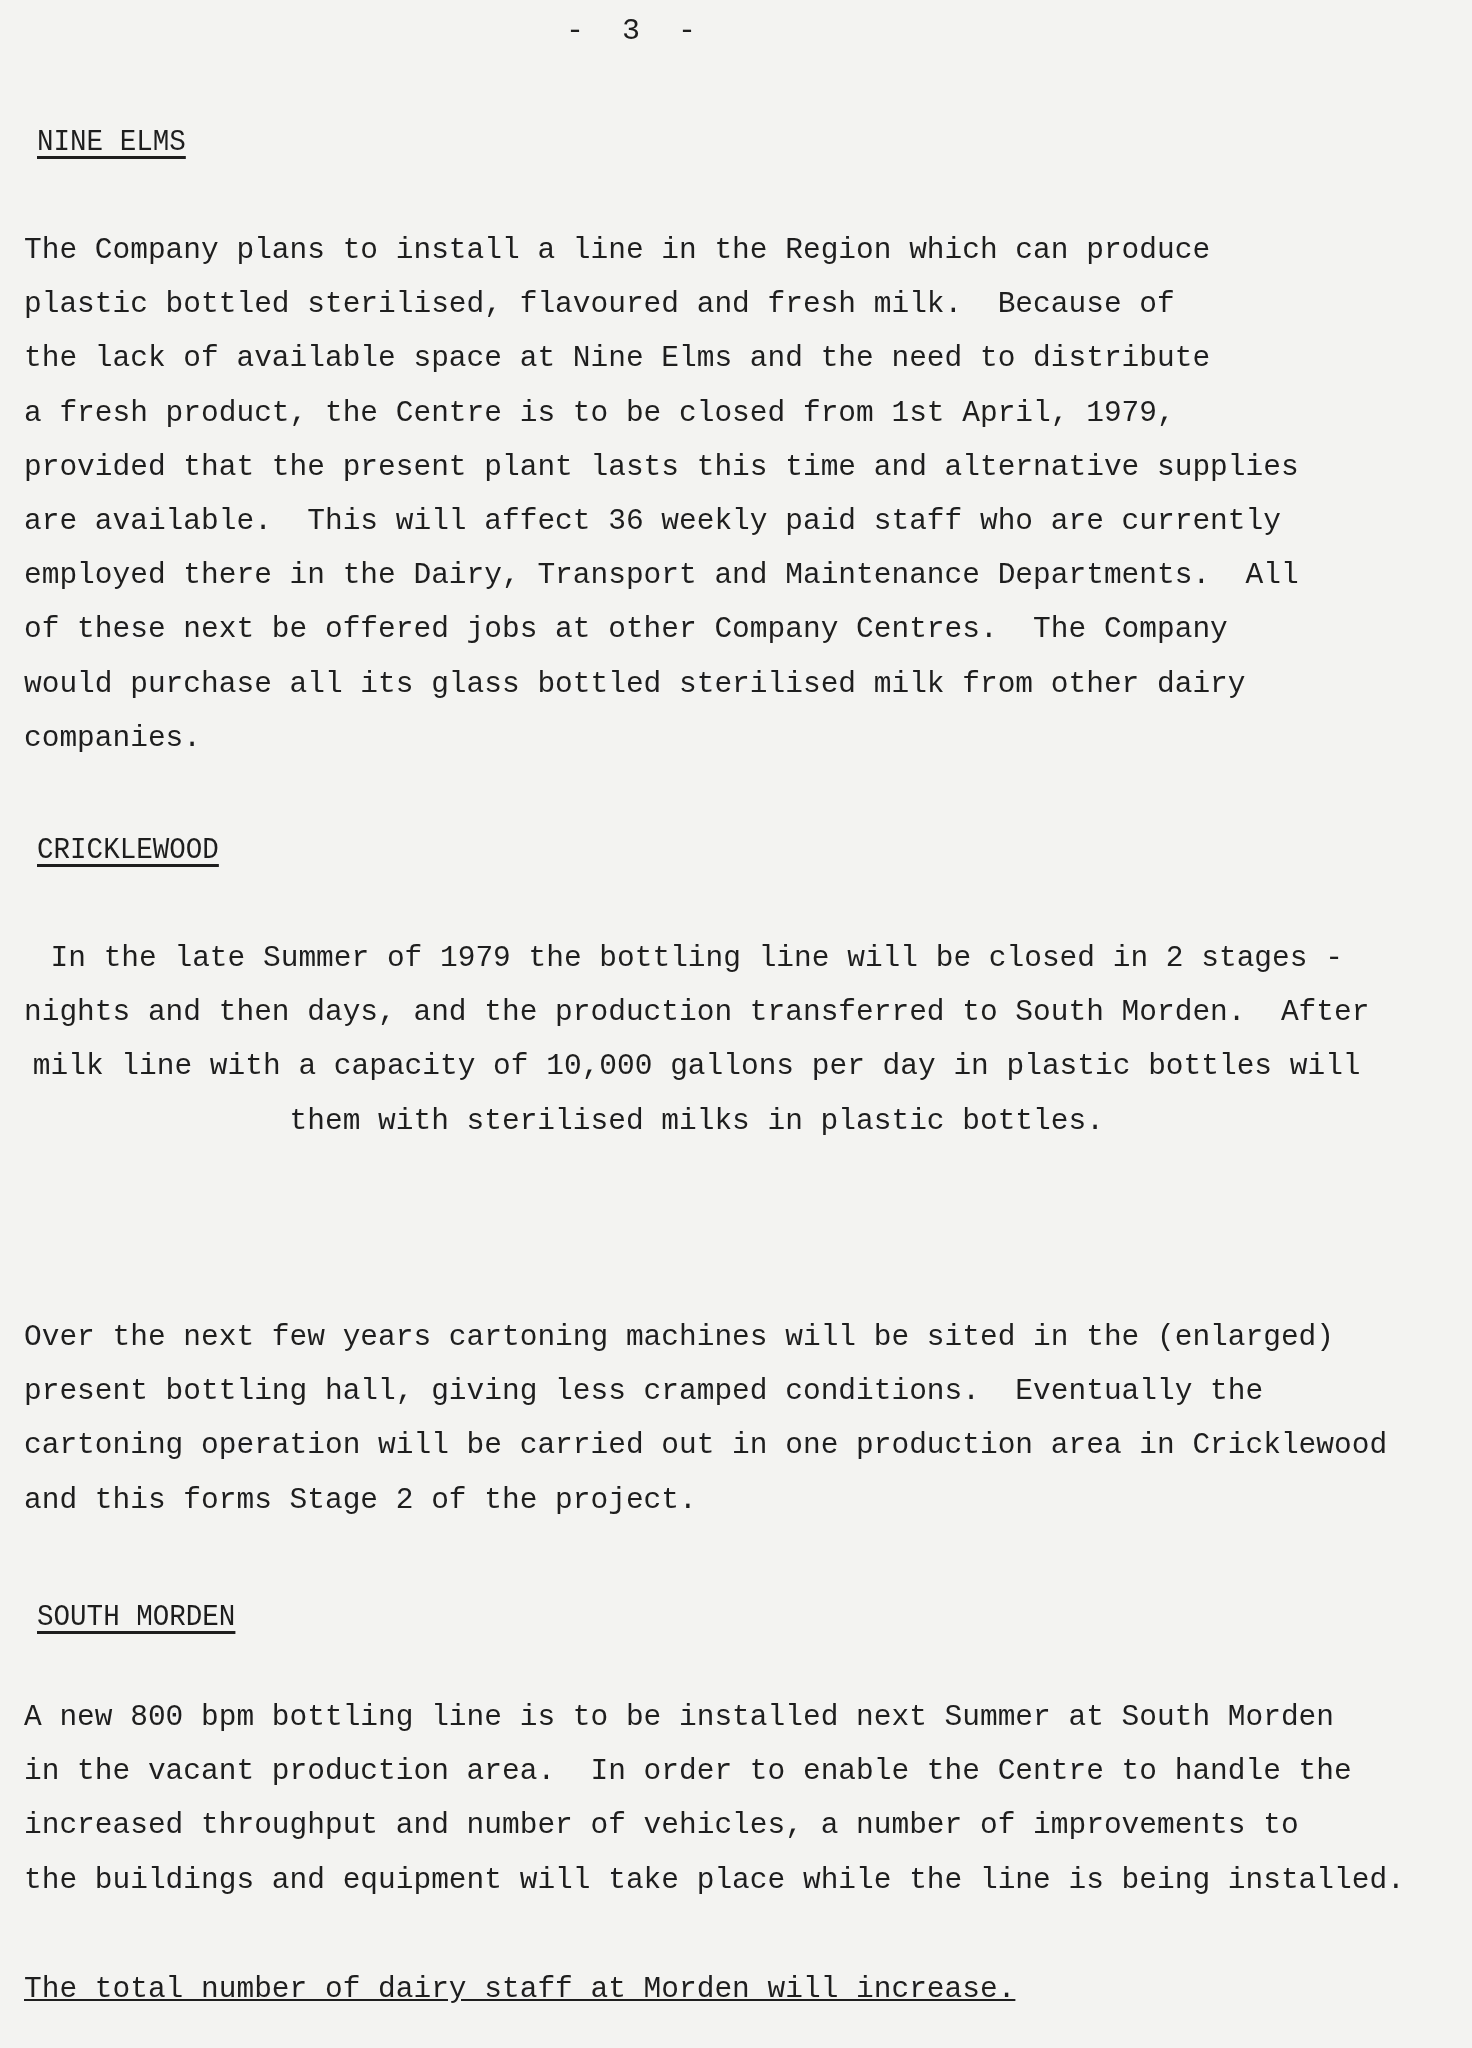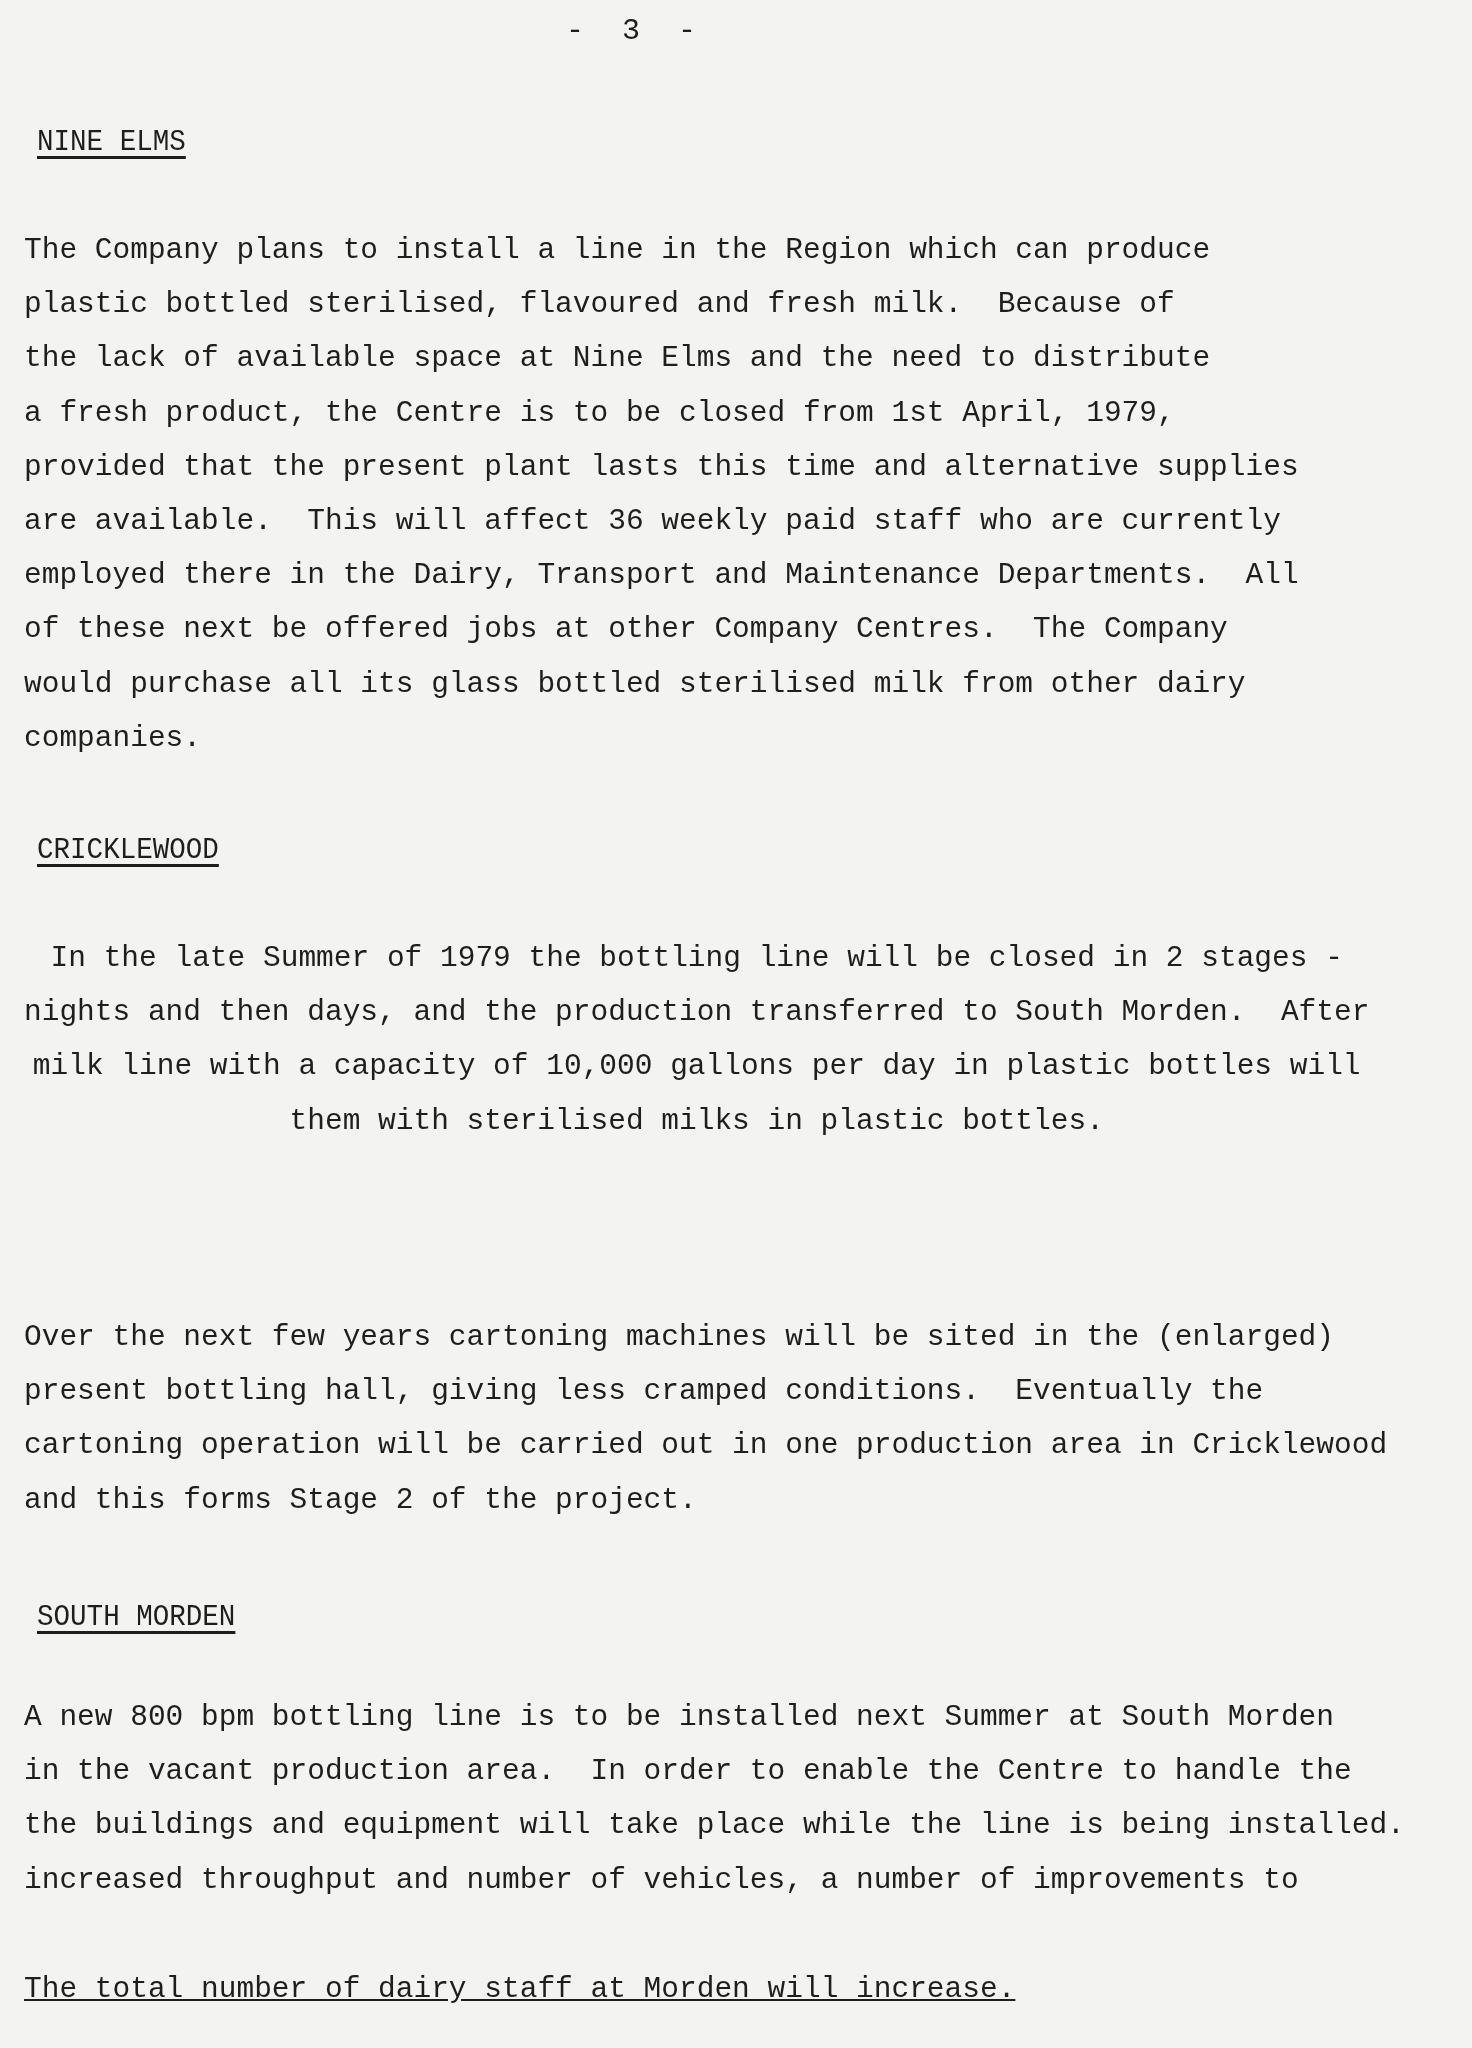--- a/index.html
+++ b/index.html
@@ -68,18 +68,18 @@
   <span class="line">Over the next few years cartoning machines will be sited in the (enlarged)</span>
   <span class="line">present bottling hall, giving less cramped conditions.  Eventually the</span>
   <span class="line">cartoning operation will be carried out in one production area in Cricklewood</span>
   <span class="line">and this forms Stage 2 of the project.</span>
 </div>
 
 <div class="heading" style="top:1601px;">SOUTH MORDEN</div>
 <div class="para" style="top:1690px;font-family:Liberation Mono, monospace;">
   <span class="line">A new 800 bpm bottling line is to be installed next Summer at South Morden</span>
   <span class="line">in the vacant production area.  In order to enable the Centre to handle the</span>
+  <span class="line">increased throughput and number of vehicles, a number of improvements to</span>
   <span class="line">the buildings and equipment will take place while the line is being installed.</span>
-  <span class="line">increased throughput and number of vehicles, a number of improvements to</span>
 </div>
 <div class="para" style="top:1962px;text-decoration:underline;">
   <span class="line">The total number of dairy staff at Morden will increase.</span>
 </div>
 
 </body></html>

